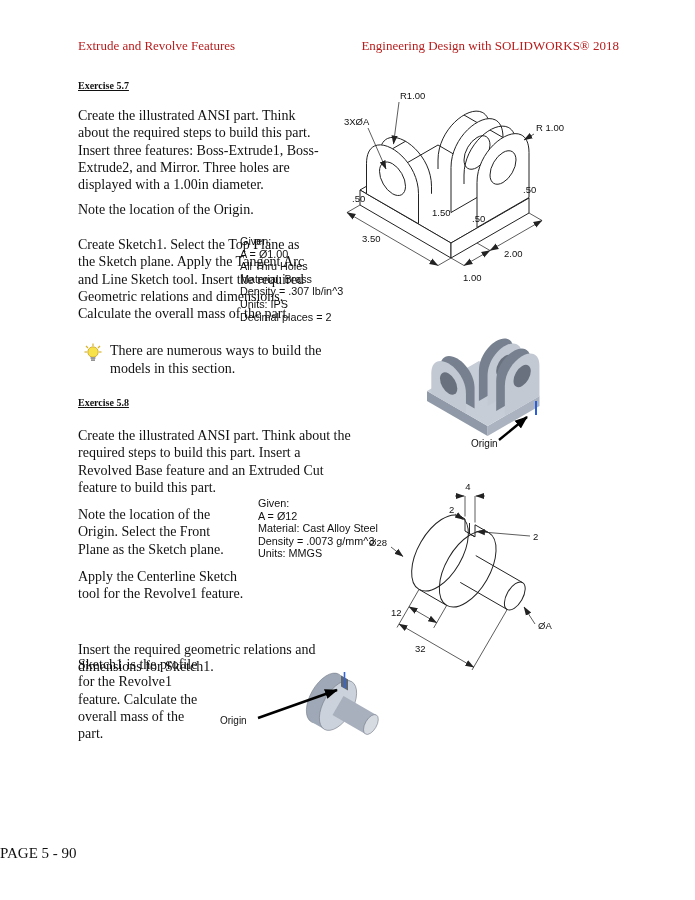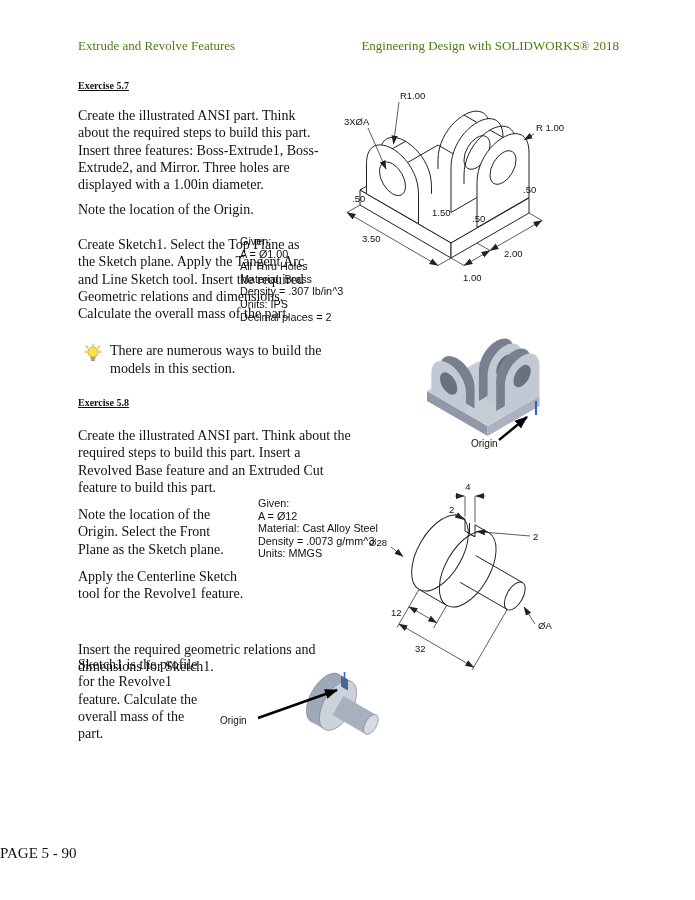--- a/index.html
+++ b/index.html
@@ -2,21 +2,21 @@
 <html><head>
 <meta charset="utf-8">
 <style>
   html,body{margin:0;padding:0;background:#e8e8e8;}
   .page{
     position:relative;width:695px;height:900px;background:#ffffff;
     font-family:"Liberation Serif", serif;color:#111;overflow:hidden;
     border-bottom:2px solid #c9c9c9;margin:0 auto;
   }
   .abs{position:absolute;}
-  .hdr{font-size:13px;color:#4d7c0f;top:38px;}
+  .hdr{font-size:13px;color:#b91c1c;top:38px;}
   .hdr-left{left:78px;}
   .hdr-right{right:76px;}
   .ex-title{font-size:10px;font-weight:bold;text-decoration:underline;}
   .para{font-size:14px;line-height:17.3px;}
   .given{font-family:"Liberation Sans", sans-serif;font-size:10.8px;line-height:12.6px;color:#111;}
   .given div{white-space:nowrap;}
   .footer{width:695px;font-size:15px;top:845px;left:0;}
   svg text{font-family:"Liberation Sans", sans-serif;font-size:9.5px;fill:#111;}
   svg .org{font-size:10px;}
   .tipline{overflow:hidden;}

